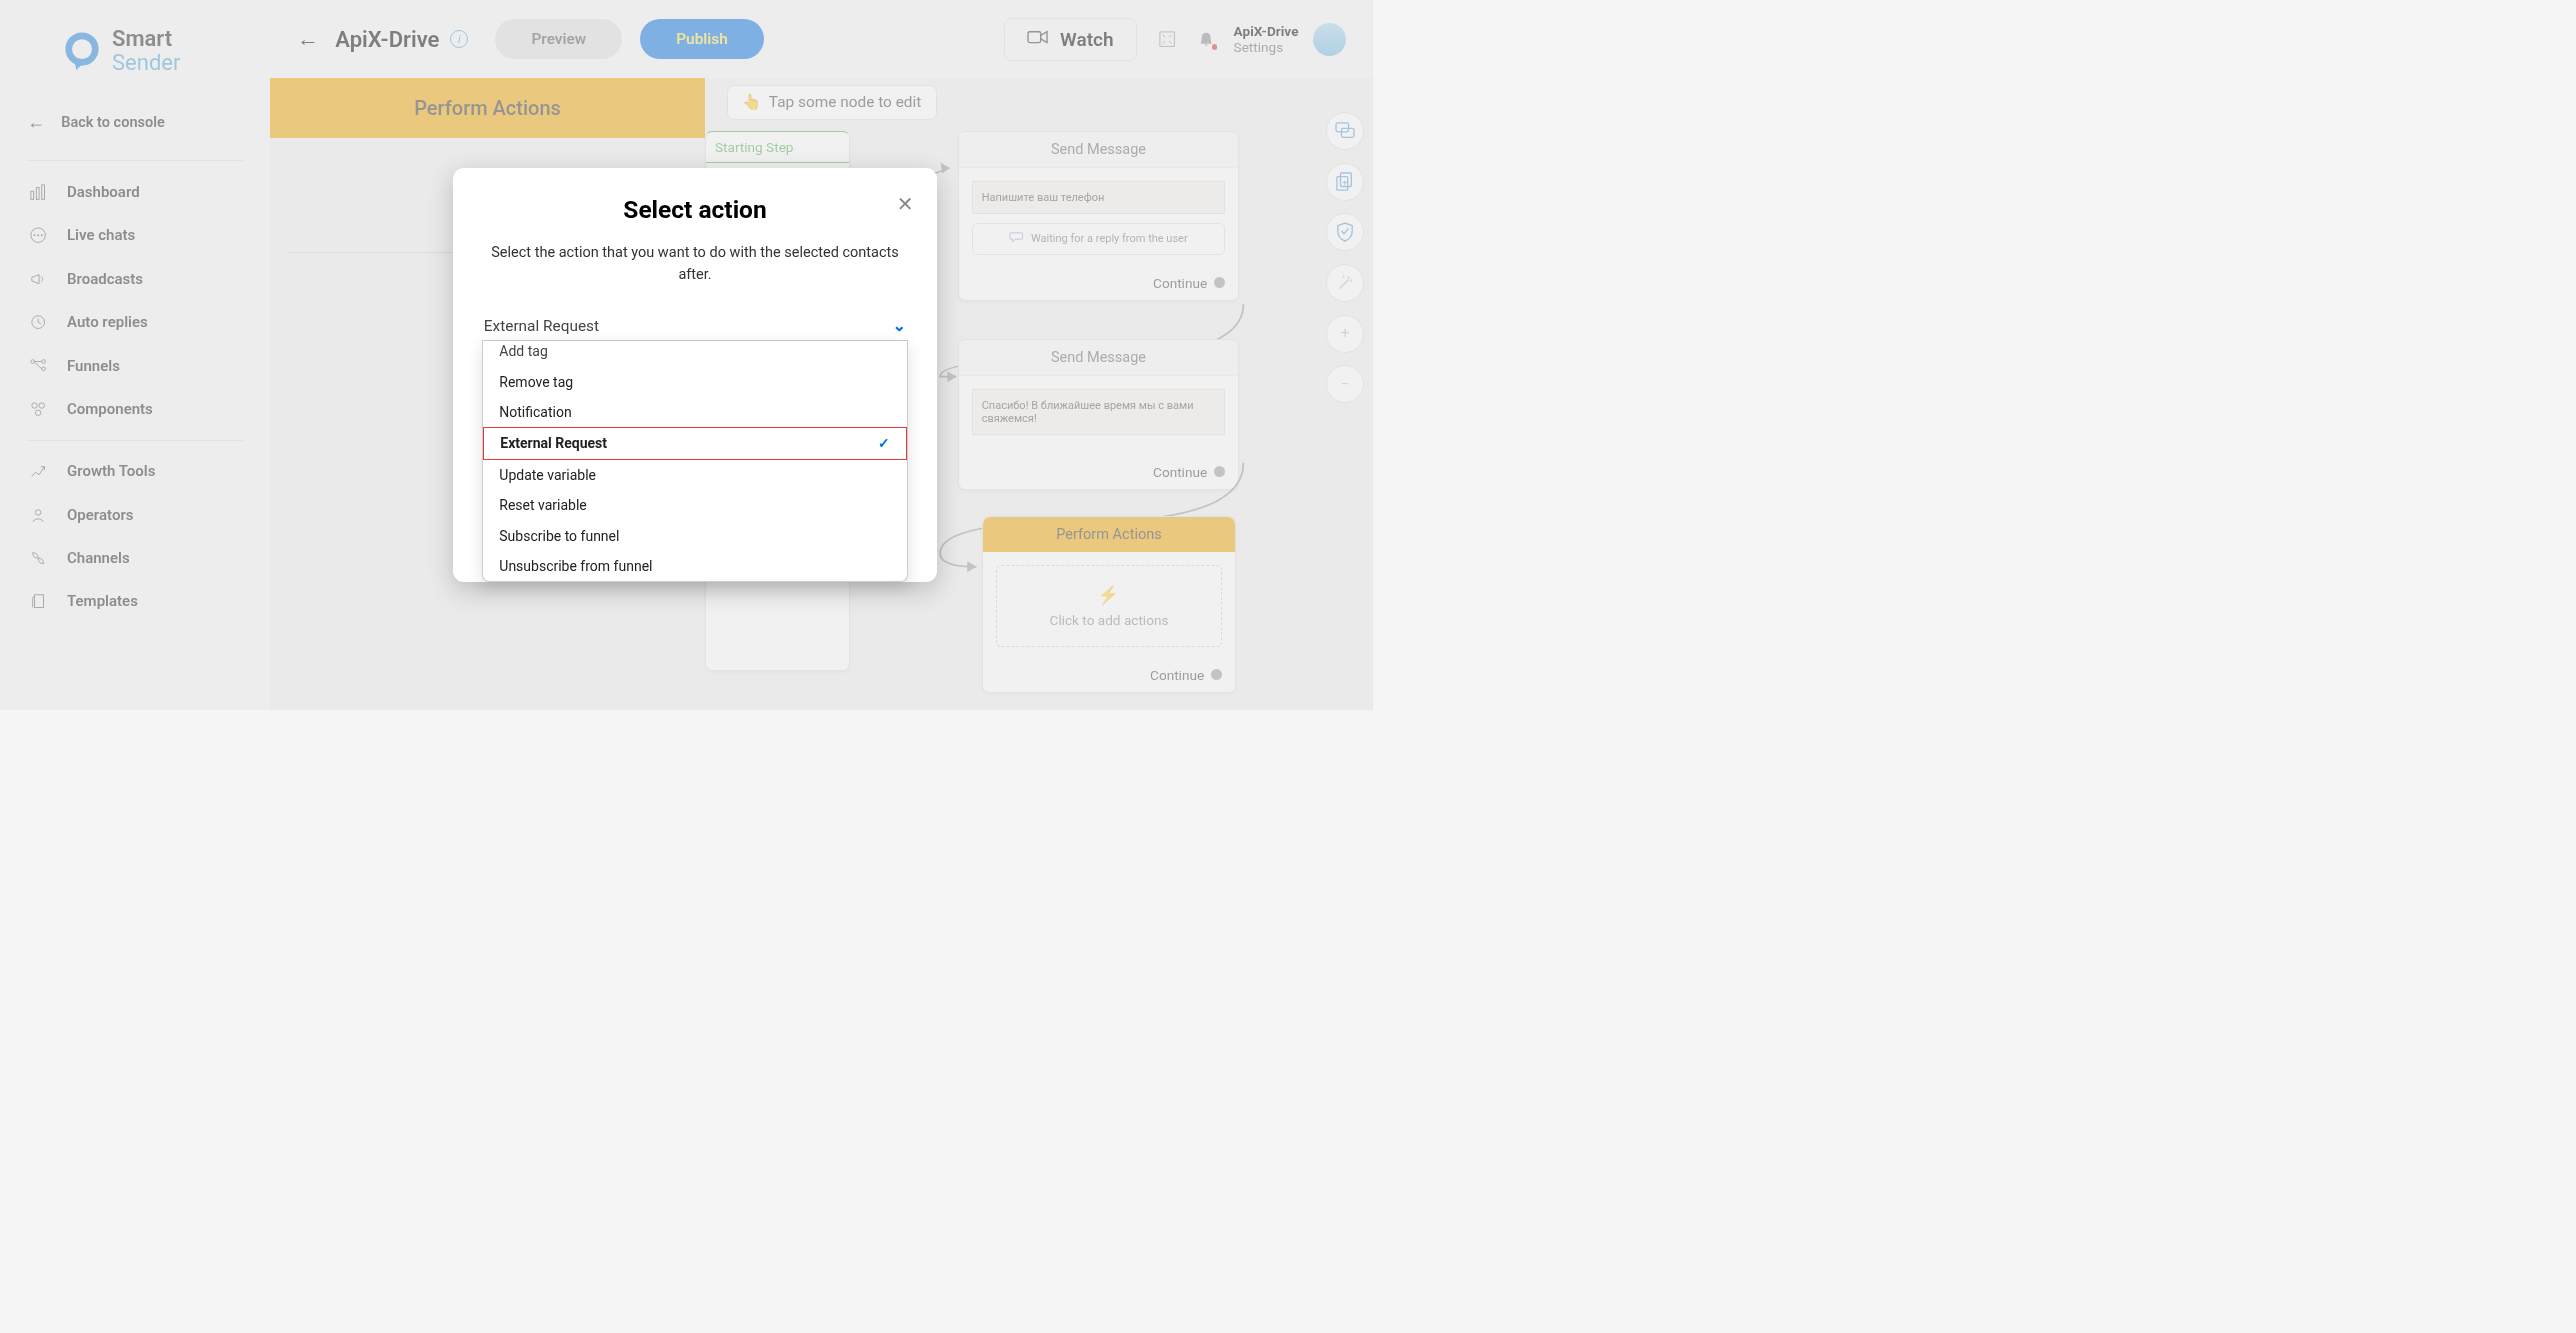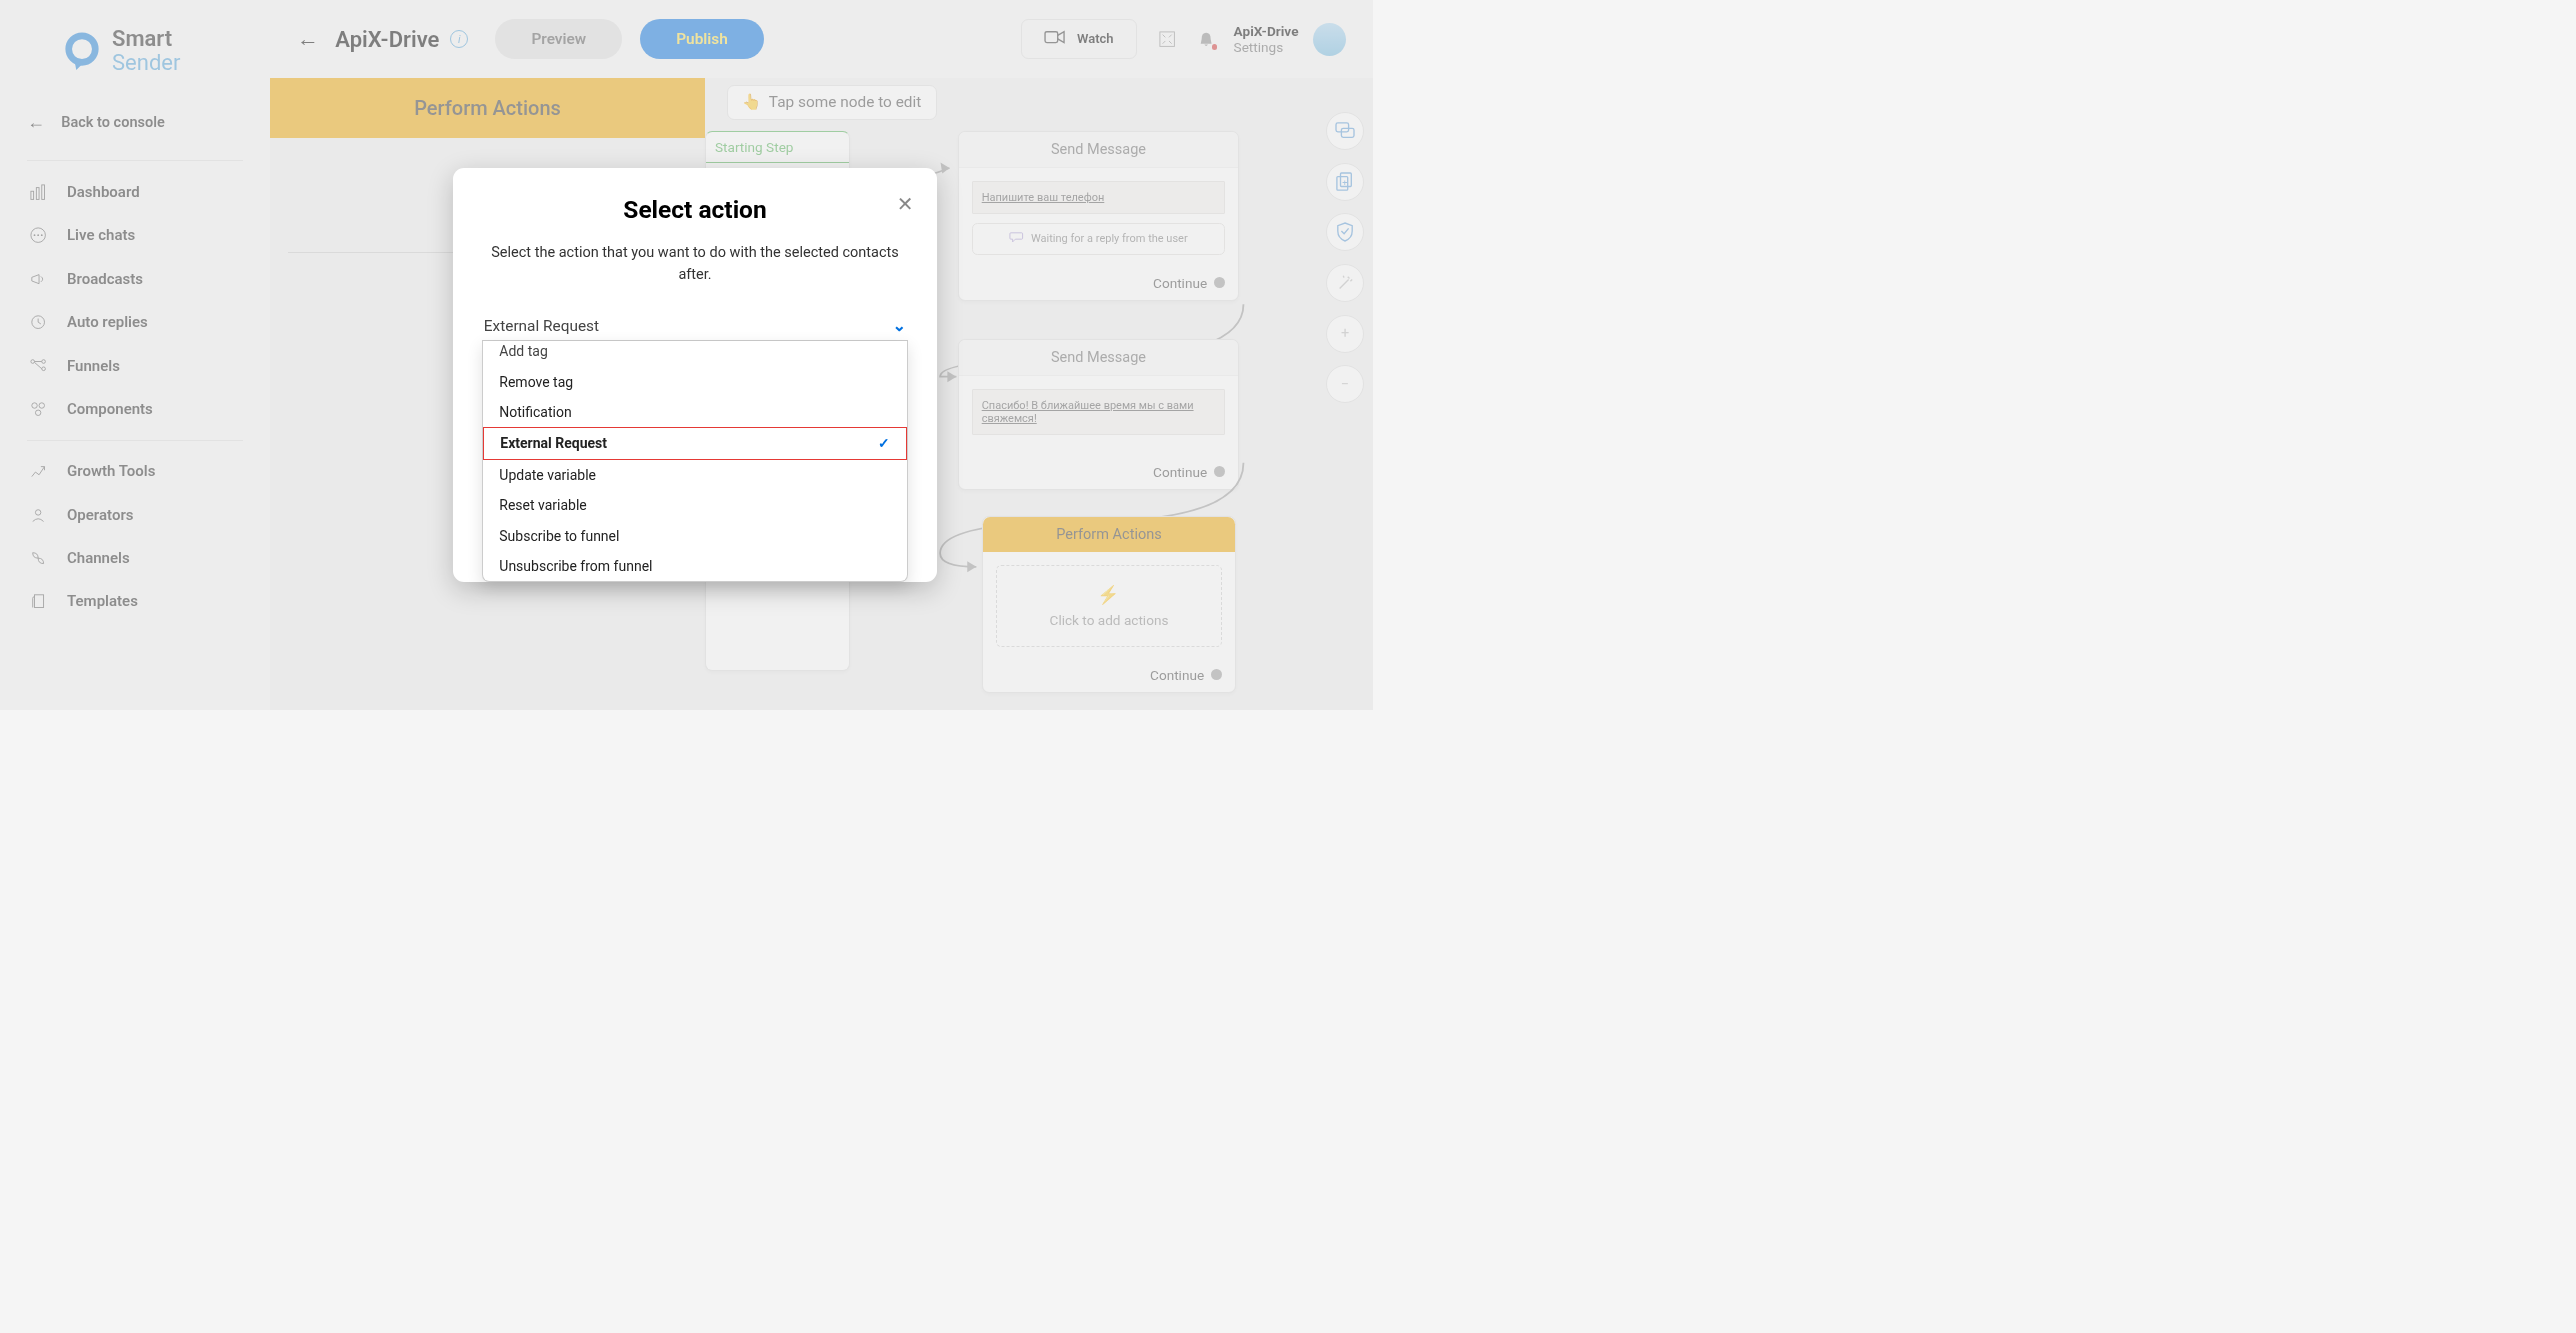--- a/index.html
+++ b/index.html
@@ -21,21 +21,21 @@
 .nav-item .nicon { width: 22px; display: flex; justify-content: center; margin-right: 18px; color: #555; }
 
 .topbar { position: absolute; left: 270px; top: 0; right: 0; height: 78px; display: flex; align-items: center; padding: 0 27px; }
 .topbar .back-arrow { font-size: 22px; margin-right: 16.3px; cursor: pointer; }
 .topbar .title { font-size: 22px; font-weight: 600; margin-right: 11px; }
 .topbar .info { width: 18px; height: 18px; border: 0.9px solid #4a9fd8; border-radius: 50%; display: flex; align-items: center; justify-content: center; color: #4a9fd8; font-style: italic; font-size: 11px; margin-right: 27px; }
 .pill { padding: 11px 36px; border-radius: 905px; font-size: 15.4px; font-weight: 600; cursor: pointer; border: none; }
 .pill.gray { background: #ddd; color: #555; margin-right: 18px; }
 .pill.blue { background: #0070e0; color: #fde047; }
 .topbar .spacer { flex: 1; }
-.watch-btn { display: flex; align-items: center; padding: 9px 22px; border: 0.9px solid #ddd; border-radius: 7.2px; font-weight: 600; font-size: 13px; cursor: pointer; margin-right: 18px; }
+.watch-btn { display: flex; align-items: center; padding: 9px 22px; border: 0.9px solid #ddd; border-radius: 7.2px; font-weight: 600; font-size: 19px; cursor: pointer; margin-right: 18px; }
 .watch-btn .cam { margin-right: 11px; }
 .top-icon { width: 25px; height: 25px; display: flex; align-items: center; justify-content: center; color: #888; margin-right: 14.5px; cursor: pointer; font-size: 16.3px; }
 .top-icon.bell { position: relative; }
 .top-icon.bell::after { content: ''; position: absolute; bottom: 1.8px; right: 1.8px; width: 5.4px; height: 5.4px; background: #d32f2f; border-radius: 50%; }
 .user-block { display: flex; flex-direction: column; margin-right: 14.5px; }
 .user-block .uname { font-weight: 700; font-size: 13.6px; }
 .user-block .usettings { color: #666; font-size: 13.6px; }
 .avatar { width: 33px; height: 33px; border-radius: 50%; background: linear-gradient(180deg, #a8d4f0 0%, #6fb8e0 100%); }
 
 .canvas { position: absolute; left: 270px; top: 78px; right: 0; bottom: 0; background: #f0f0f0; }
@@ -48,21 +48,21 @@
 .hint-box .finger { margin-right: 7.2px; }
 
 .node { position: absolute; background: #fff; border: 0.9px solid #ddd; border-radius: 7.2px; box-shadow: 0 1.8px 3.6px rgba(0,0,0,0.05); }
 .node.starting { left: 435px; top: 53px; width: 145px; border-top: 0.9px solid #4caf50; }
 .node.starting .node-title { color: #4caf50; font-size: 13.6px; padding: 7.2px 9px; border-bottom: 0.9px solid #4caf50; }
 .node.starting .node-body { height: 507px; }
 
 .send-node { width: 281px; }
 .send-node .node-title { text-align: center; padding: 9px; font-size: 14.5px; color: #666; background: #f8f8f8; border-radius: 7.2px 7.2px 0 0; border-bottom: 0.9px solid #eee; }
 .send-node .node-content { padding: 12.7px; }
-.msg-box { background: #f3f1f0; border: 0.9px solid #e0dedc; border-radius: 1px; padding: 9px; font-size: 11px; color: #555; margin-bottom: 9px; text-decoration: underline; }
+.msg-box { background: #f3f1f0; border: 0.9px solid #e0dedc; border-radius: 1px; padding: 9px; font-size: 11px; color: #555; margin-bottom: 9px; }
 .wait-box { background: #fff; border: 0.9px solid #e0dedc; border-radius: 5.4px; padding: 7.2px; font-size: 11px; color: #777; text-align: center; display: flex; align-items: center; justify-content: center; }
 .wait-box .chat-icon { margin-right: 7.2px; color: #a08fd0; }
 .continue-row { padding: 7.2px 12.7px 9px; text-align: right; font-size: 13.6px; color: #444; display: flex; justify-content: flex-end; align-items: center; }
 .continue-row .dot { width: 11px; height: 11px; background: #999; border-radius: 50%; margin-left: 7.2px; }
 
 .node.send1 { left: 688px; top: 53px; }
 .node.send2 { left: 688px; top: 261px; }
 
 .node.perform { left: 712px; top: 438px; width: 254px; }
 .perform .yellow-head { background: #efa700; color: #333; text-align: center; padding: 9px; font-size: 14.5px; border-radius: 7.2px 7.2px 0 0; }

